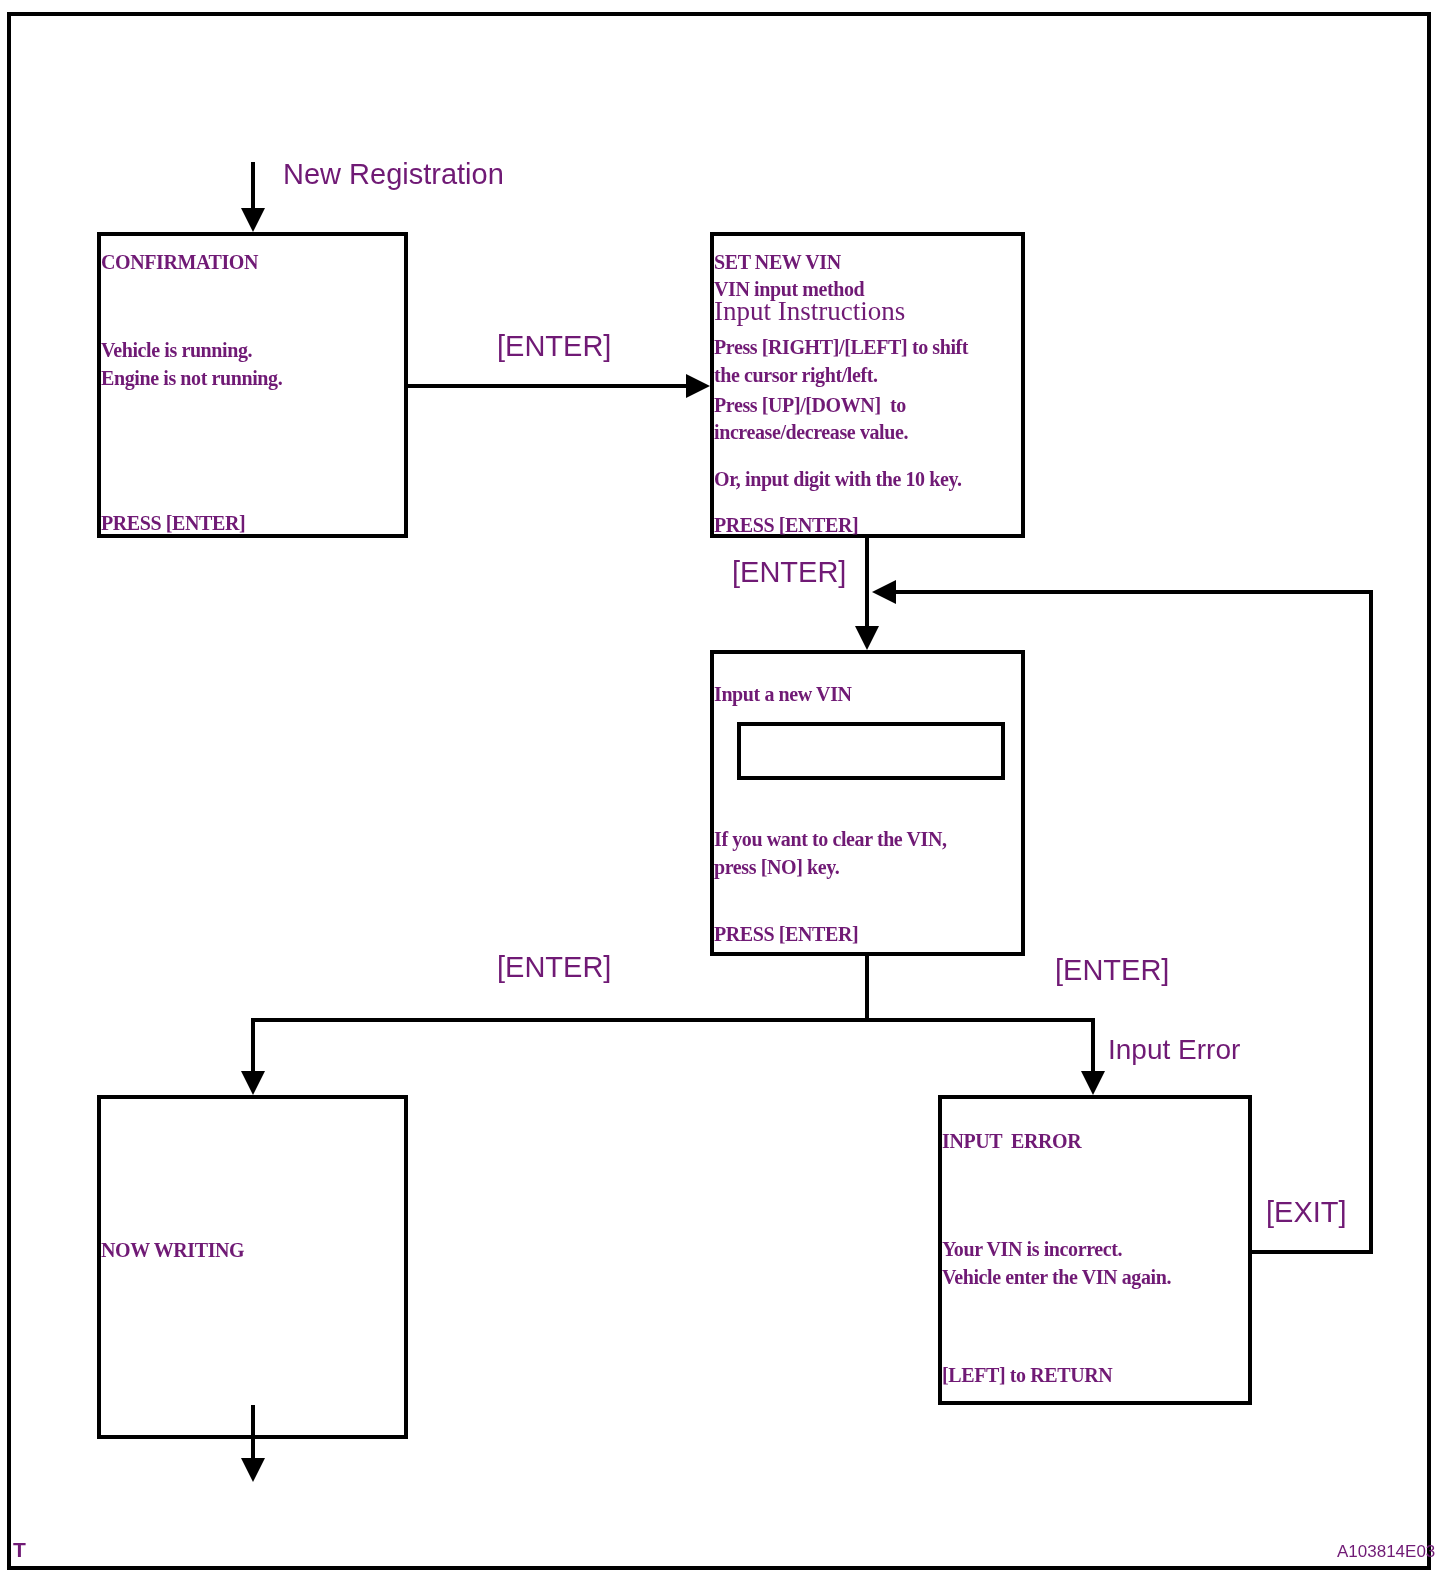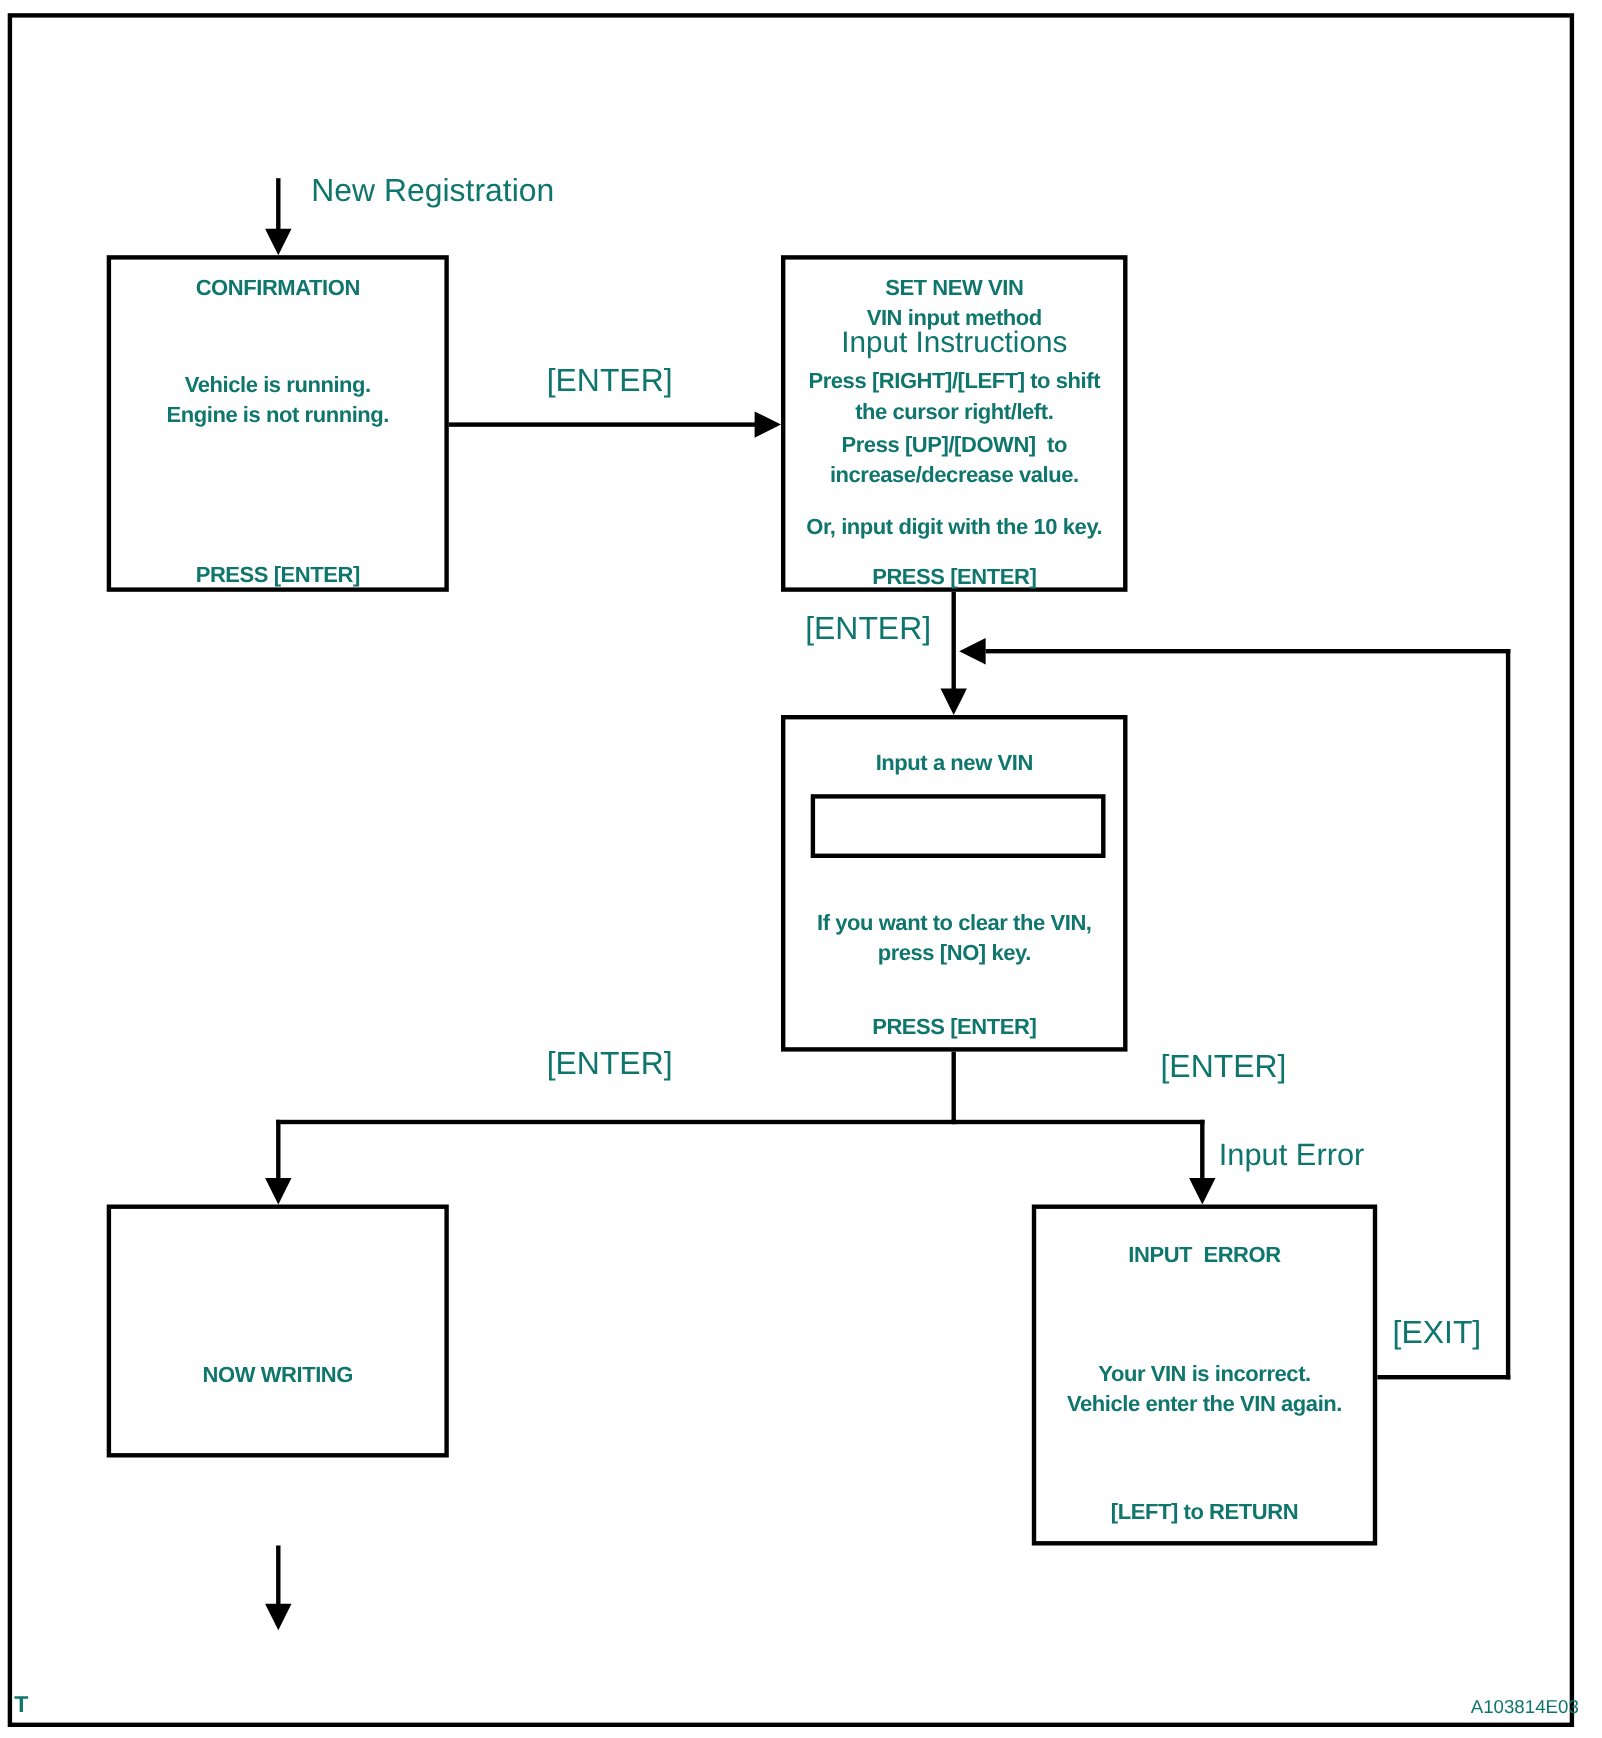--- a/index.html
+++ b/index.html
@@ -1,35 +1,35 @@
 <!DOCTYPE html>
 <html><head>
 <meta charset="utf-8">
 <style>
   html,body{margin:0;padding:0;background:#fff;}
   .canvas{
     position:relative;
     width:1456px;height:1580px;
     background:#fff;
     font-family:"Liberation Sans", sans-serif;
-    color:#0f766e;
+    color:#701a75;
     overflow:hidden;
   }
   .page-border{
     position:absolute;left:7px;top:12px;width:1424px;height:1558px;
     border:4px solid #000;box-sizing:border-box;
   }
   .box{
     position:absolute;border:4px solid #000;background:#fff;
     box-sizing:border-box;
   }
   .bline{
-    position:absolute;left:0;right:0;text-align:center;
+    position:absolute;left:0;right:0;text-align:left;
     font-weight:bold;font-size:20px;letter-spacing:-0.4px;
-    white-space:pre;line-height:24px;
+    white-space:pre;line-height:24px;font-family:Liberation Serif, serif;
   }
   .bline.reg{font-weight:normal;font-size:27px;letter-spacing:0;}
   .hline,.vline{position:absolute;background:#000;}
   .hline{height:4px;}
   .vline{width:4px;}
   .arr-down{position:absolute;width:0;height:0;
     border-left:12px solid transparent;border-right:12px solid transparent;
     border-top:24px solid #000;}
   .arr-right{position:absolute;width:0;height:0;
     border-top:12px solid transparent;border-bottom:12px solid transparent;
@@ -100,21 +100,21 @@
   <div class="vline" style="left:865px;top:956px;height:66px"></div>
   <div class="hline" style="left:251px;top:1018px;width:844px"></div>
   <div class="vline" style="left:251px;top:1018px;height:57px"></div>
   <div class="arr-down" style="left:241px;top:1071px"></div>
   <div class="vline" style="left:1091px;top:1018px;height:57px"></div>
   <div class="arr-down" style="left:1081px;top:1071px"></div>
   <div class="lbl" style="left:497px;top:951px">[ENTER]</div>
   <div class="lbl" style="left:1055px;top:954px">[ENTER]</div>
   <div class="lbl" style="left:1108px;top:1034px;font-size:28px">Input Error</div>
 
-  <div class="box" style="left:97px;top:1095px;width:311px;height:230px">
+  <div class="box" style="left:97px;top:1095px;width:311px;height:344px">
     <div class="bline" style="top:139px">NOW WRITING</div>
   </div>
 
   <div class="box" style="left:938px;top:1095px;width:314px;height:310px">
     <div class="bline" style="top:30px">INPUT  ERROR</div>
     <div class="bline" style="top:138px">Your VIN is incorrect.</div>
     <div class="bline" style="top:166px">Vehicle enter the VIN again.</div>
     <div class="bline" style="top:264px">[LEFT] to RETURN</div>
   </div>
 

